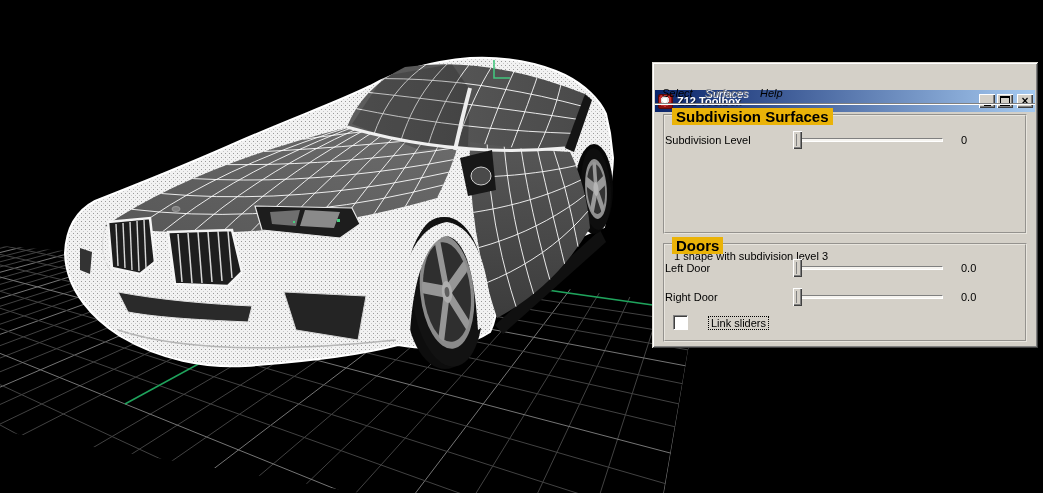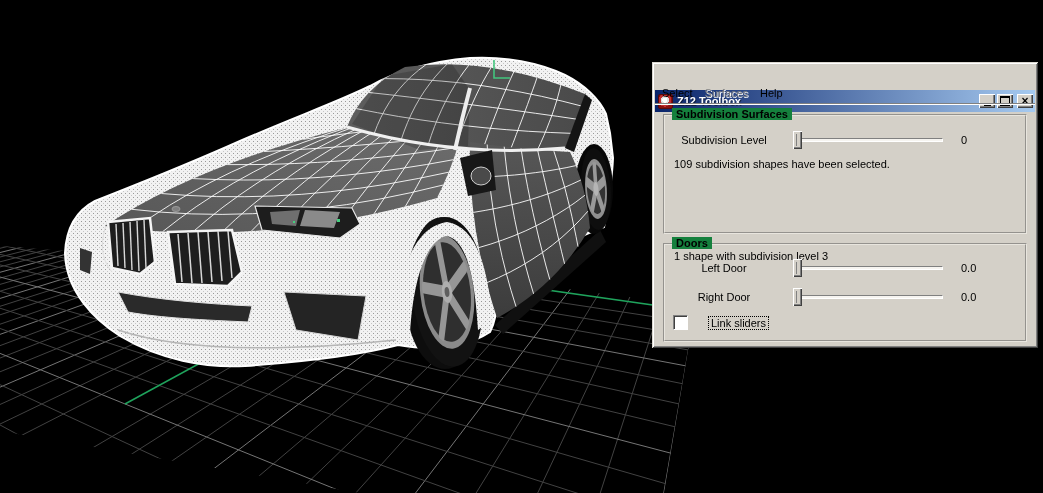--- a/index.html
+++ b/index.html
@@ -23,33 +23,33 @@
   .tbtns{display:flex;gap:2px;flex:none;}
   .tbtn{width:16px;height:14px;background:#d4d0c8;position:relative;
         box-shadow: inset 1px 1px 0 #ffffff, inset -1px -1px 0 #404040, inset -2px -2px 0 #808080;
         display:flex;align-items:center;justify-content:center;cursor:default;}
   .tbtn.close{margin-left:2px;}
   .glyph-min{width:7px;height:2px;background:#000;align-self:flex-end;margin-bottom:2px;}
   .glyph-max{width:8px;height:7px;border:1px solid #000;border-top-width:2px;}
   .glyph-x{font-size:12px;font-weight:bold;line-height:10px;font-family:"Liberation Sans",sans-serif;}
 
   .menubar{position:absolute;left:4px;top:23px;right:4px;height:16px;display:flex;align-items:center;}
-  .menu-item{padding:1px 6px;cursor:default;}
+  .menu-item{padding:1px 6px;cursor:default;font-style:italic;}
   .menu-item.disabled{color:#808080;text-shadow:1px 1px 0 #fff;}
   .menusep{position:absolute;left:3px;right:3px;top:41px;height:0;
            border-top:1px solid #808080;border-bottom:1px solid #ffffff;}
 
   .grp{position:absolute;left:11px;width:360px;border:2px groove #e8e5de;}
-  .grp-label{position:absolute;top:-8px;left:7px;background:#15803d;padding:0 4px;
-             font-weight:bold;font-size:11px;white-space:nowrap;text-align:center;}
+  .grp-label{position:absolute;top:-8px;left:7px;background:#eab308;padding:0 4px;
+             font-weight:bold;font-size:15px;white-space:nowrap;text-align:center;}
   .g1{top:52px;height:116px;}
   .g2{top:181px;height:95px;}
 
   .srow{position:absolute;left:0;right:0;height:20px;display:flex;align-items:center;}
-  .slabel{width:118px;text-align:center;flex:none;}
+  .slabel{width:118px;text-align:left;flex:none;}
   .track-wrap{position:relative;width:150px;height:20px;flex:none;margin-left:10px;}
   .track{position:absolute;left:0;right:0;top:8px;height:2px;background:#f6f4f0;
          border:1px solid;border-color:#808080 #ffffff #ffffff #808080;}
   .thumb{position:absolute;left:0;top:1px;width:9px;height:18px;background:#d4d0c8;
          box-shadow: inset 1px 1px 0 #ffffff, inset -1px -1px 0 #404040, inset -2px -2px 0 #808080;}
   .thumb::after{content:"";position:absolute;left:3px;top:3px;bottom:3px;width:1px;background:#808080;}
   .sval{margin-left:18px;width:40px;}
 
   .msg{position:absolute;left:9px;white-space:nowrap;}
   .m0{top:42px;} .m1{top:56px;} .m2{top:94px;margin-top:40px;}
@@ -340,21 +340,20 @@
     <div class="grp g1">
       <div class="grp-label">Subdivision Surfaces</div>
       <div class="srow" style="top:14px;">
         <div class="slabel">Subdivision Level</div>
         <div class="track-wrap">
           <div class="track"></div>
           <div class="thumb"></div>
         </div>
         <div class="sval">0</div>
       </div>
-      <div class="msg m0">109 subdivision shapes have been selected.</div>
       <div class="msg m2">1 shape with subdivision level 3</div>
     </div>
 
     <div class="grp g2">
       <div class="grp-label">Doors</div>
       <div class="srow" style="top:13px;">
         <div class="slabel">Left Door</div>
         <div class="track-wrap">
           <div class="track"></div>
           <div class="thumb"></div>

